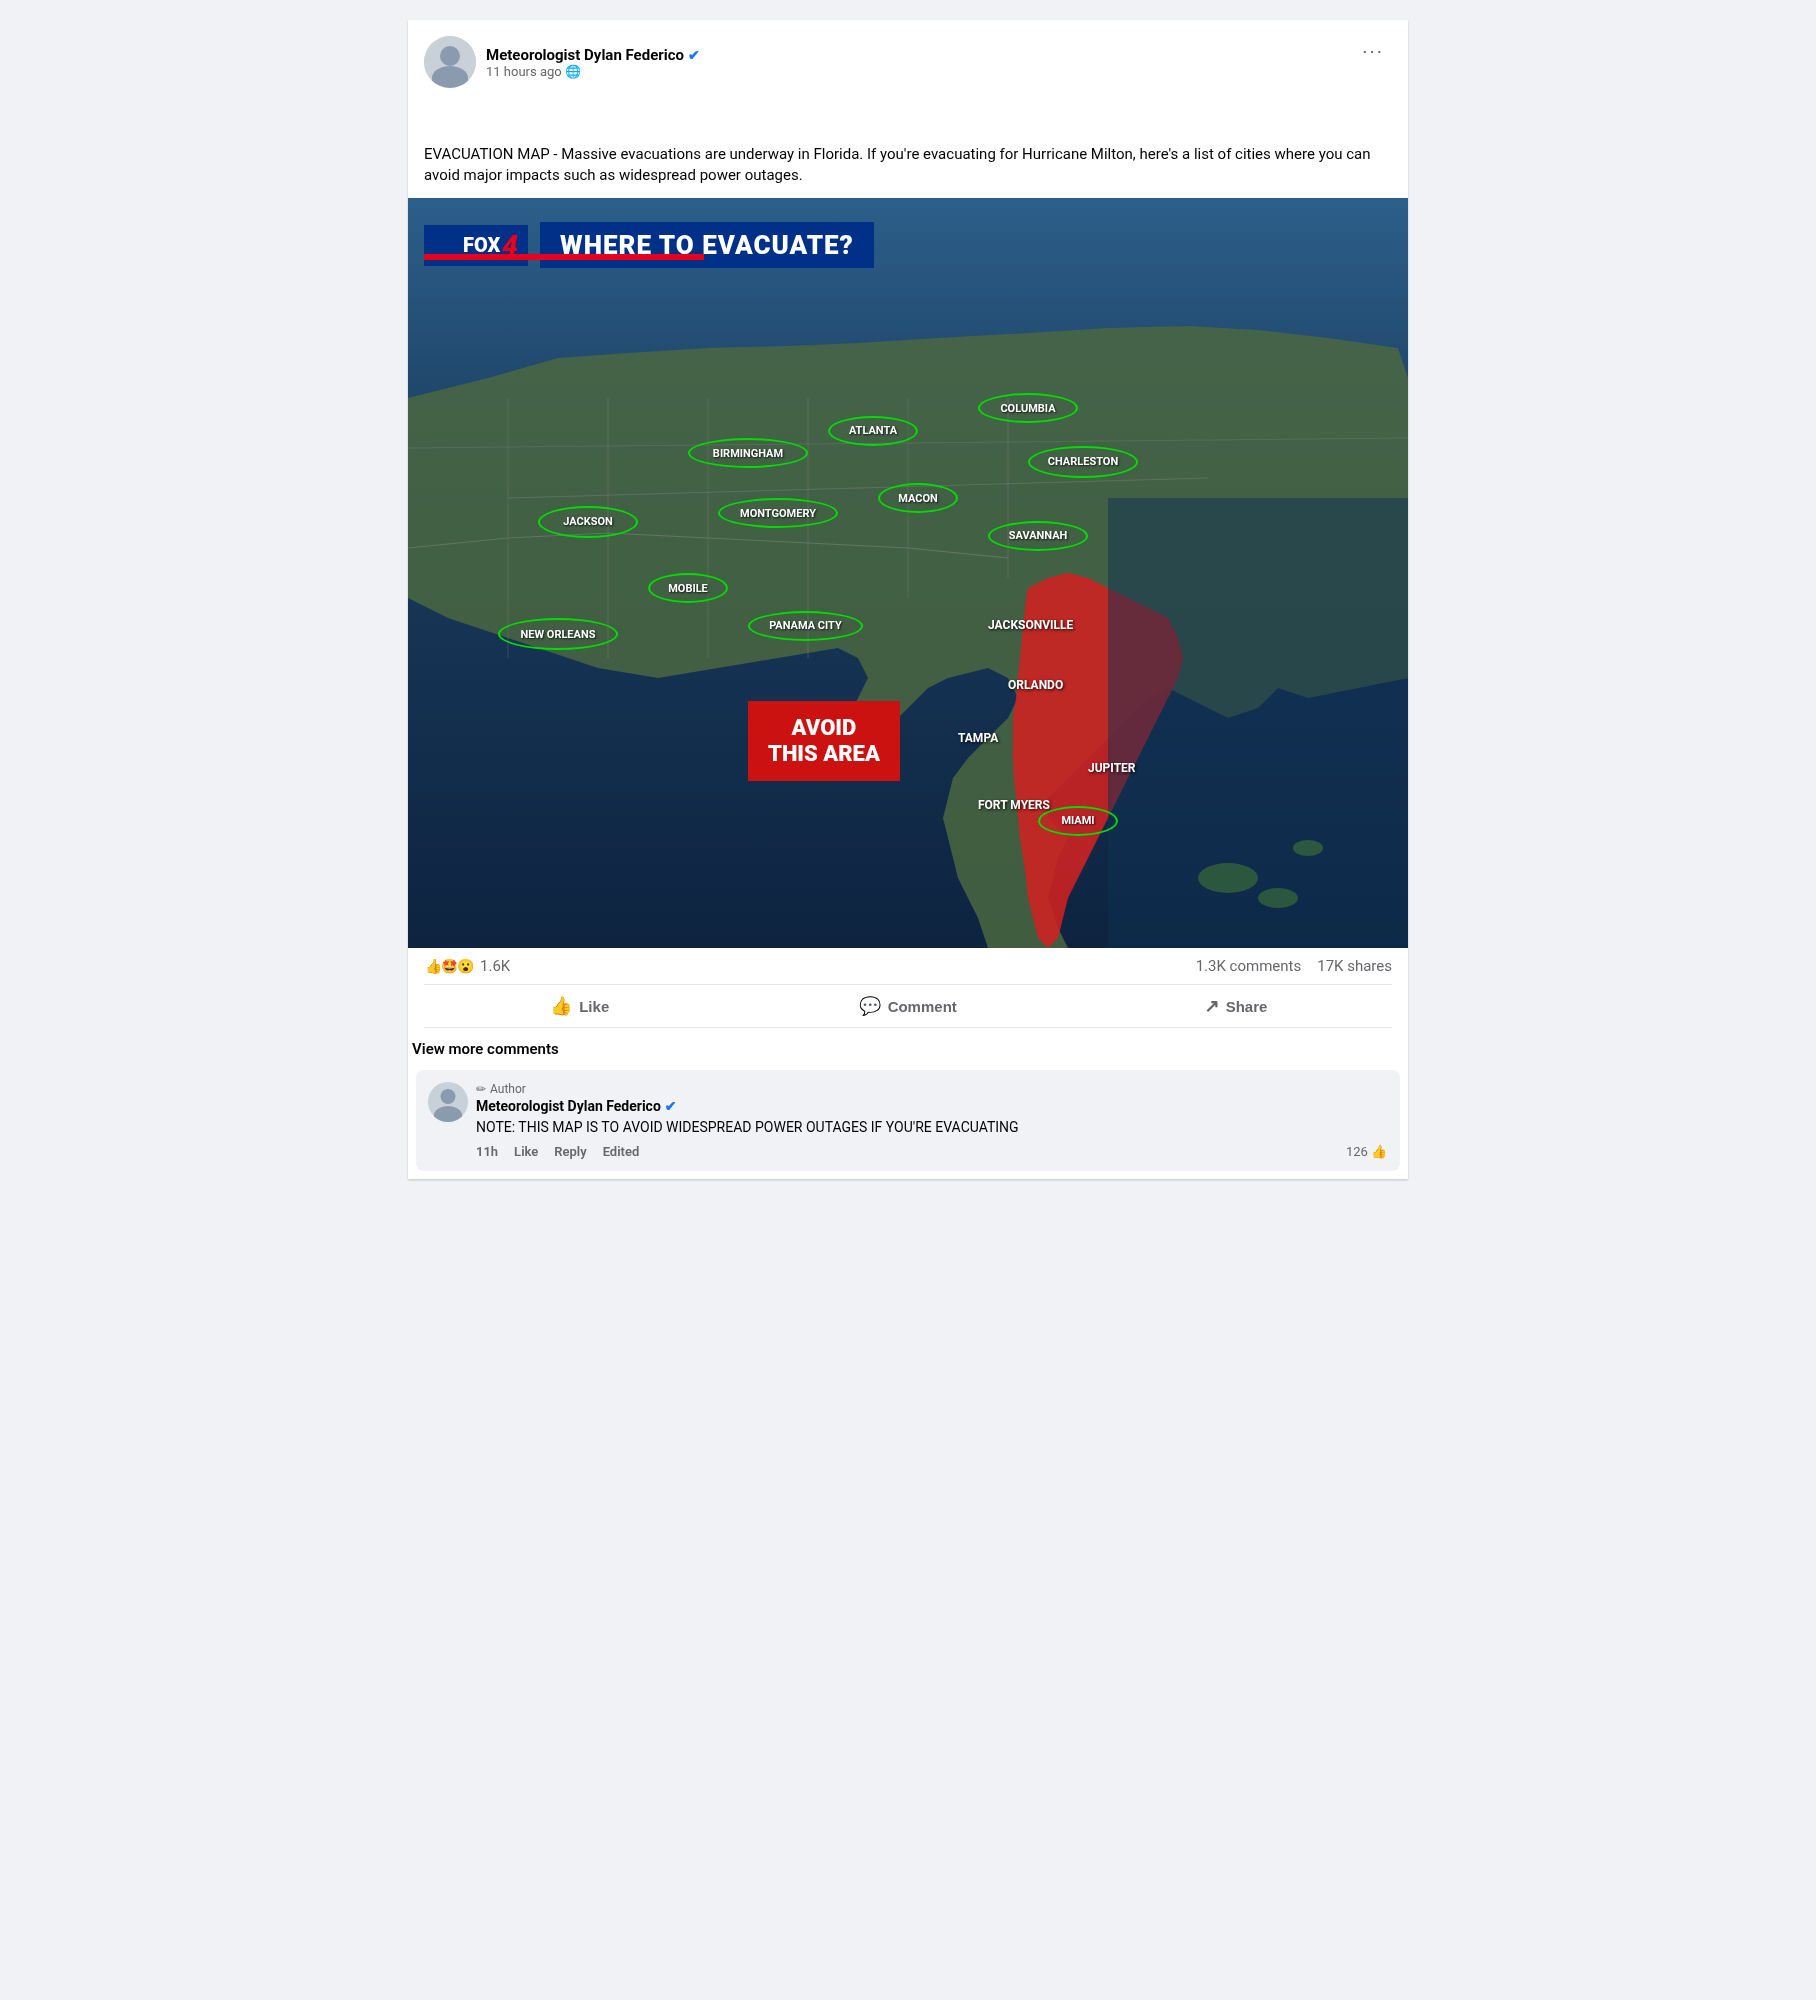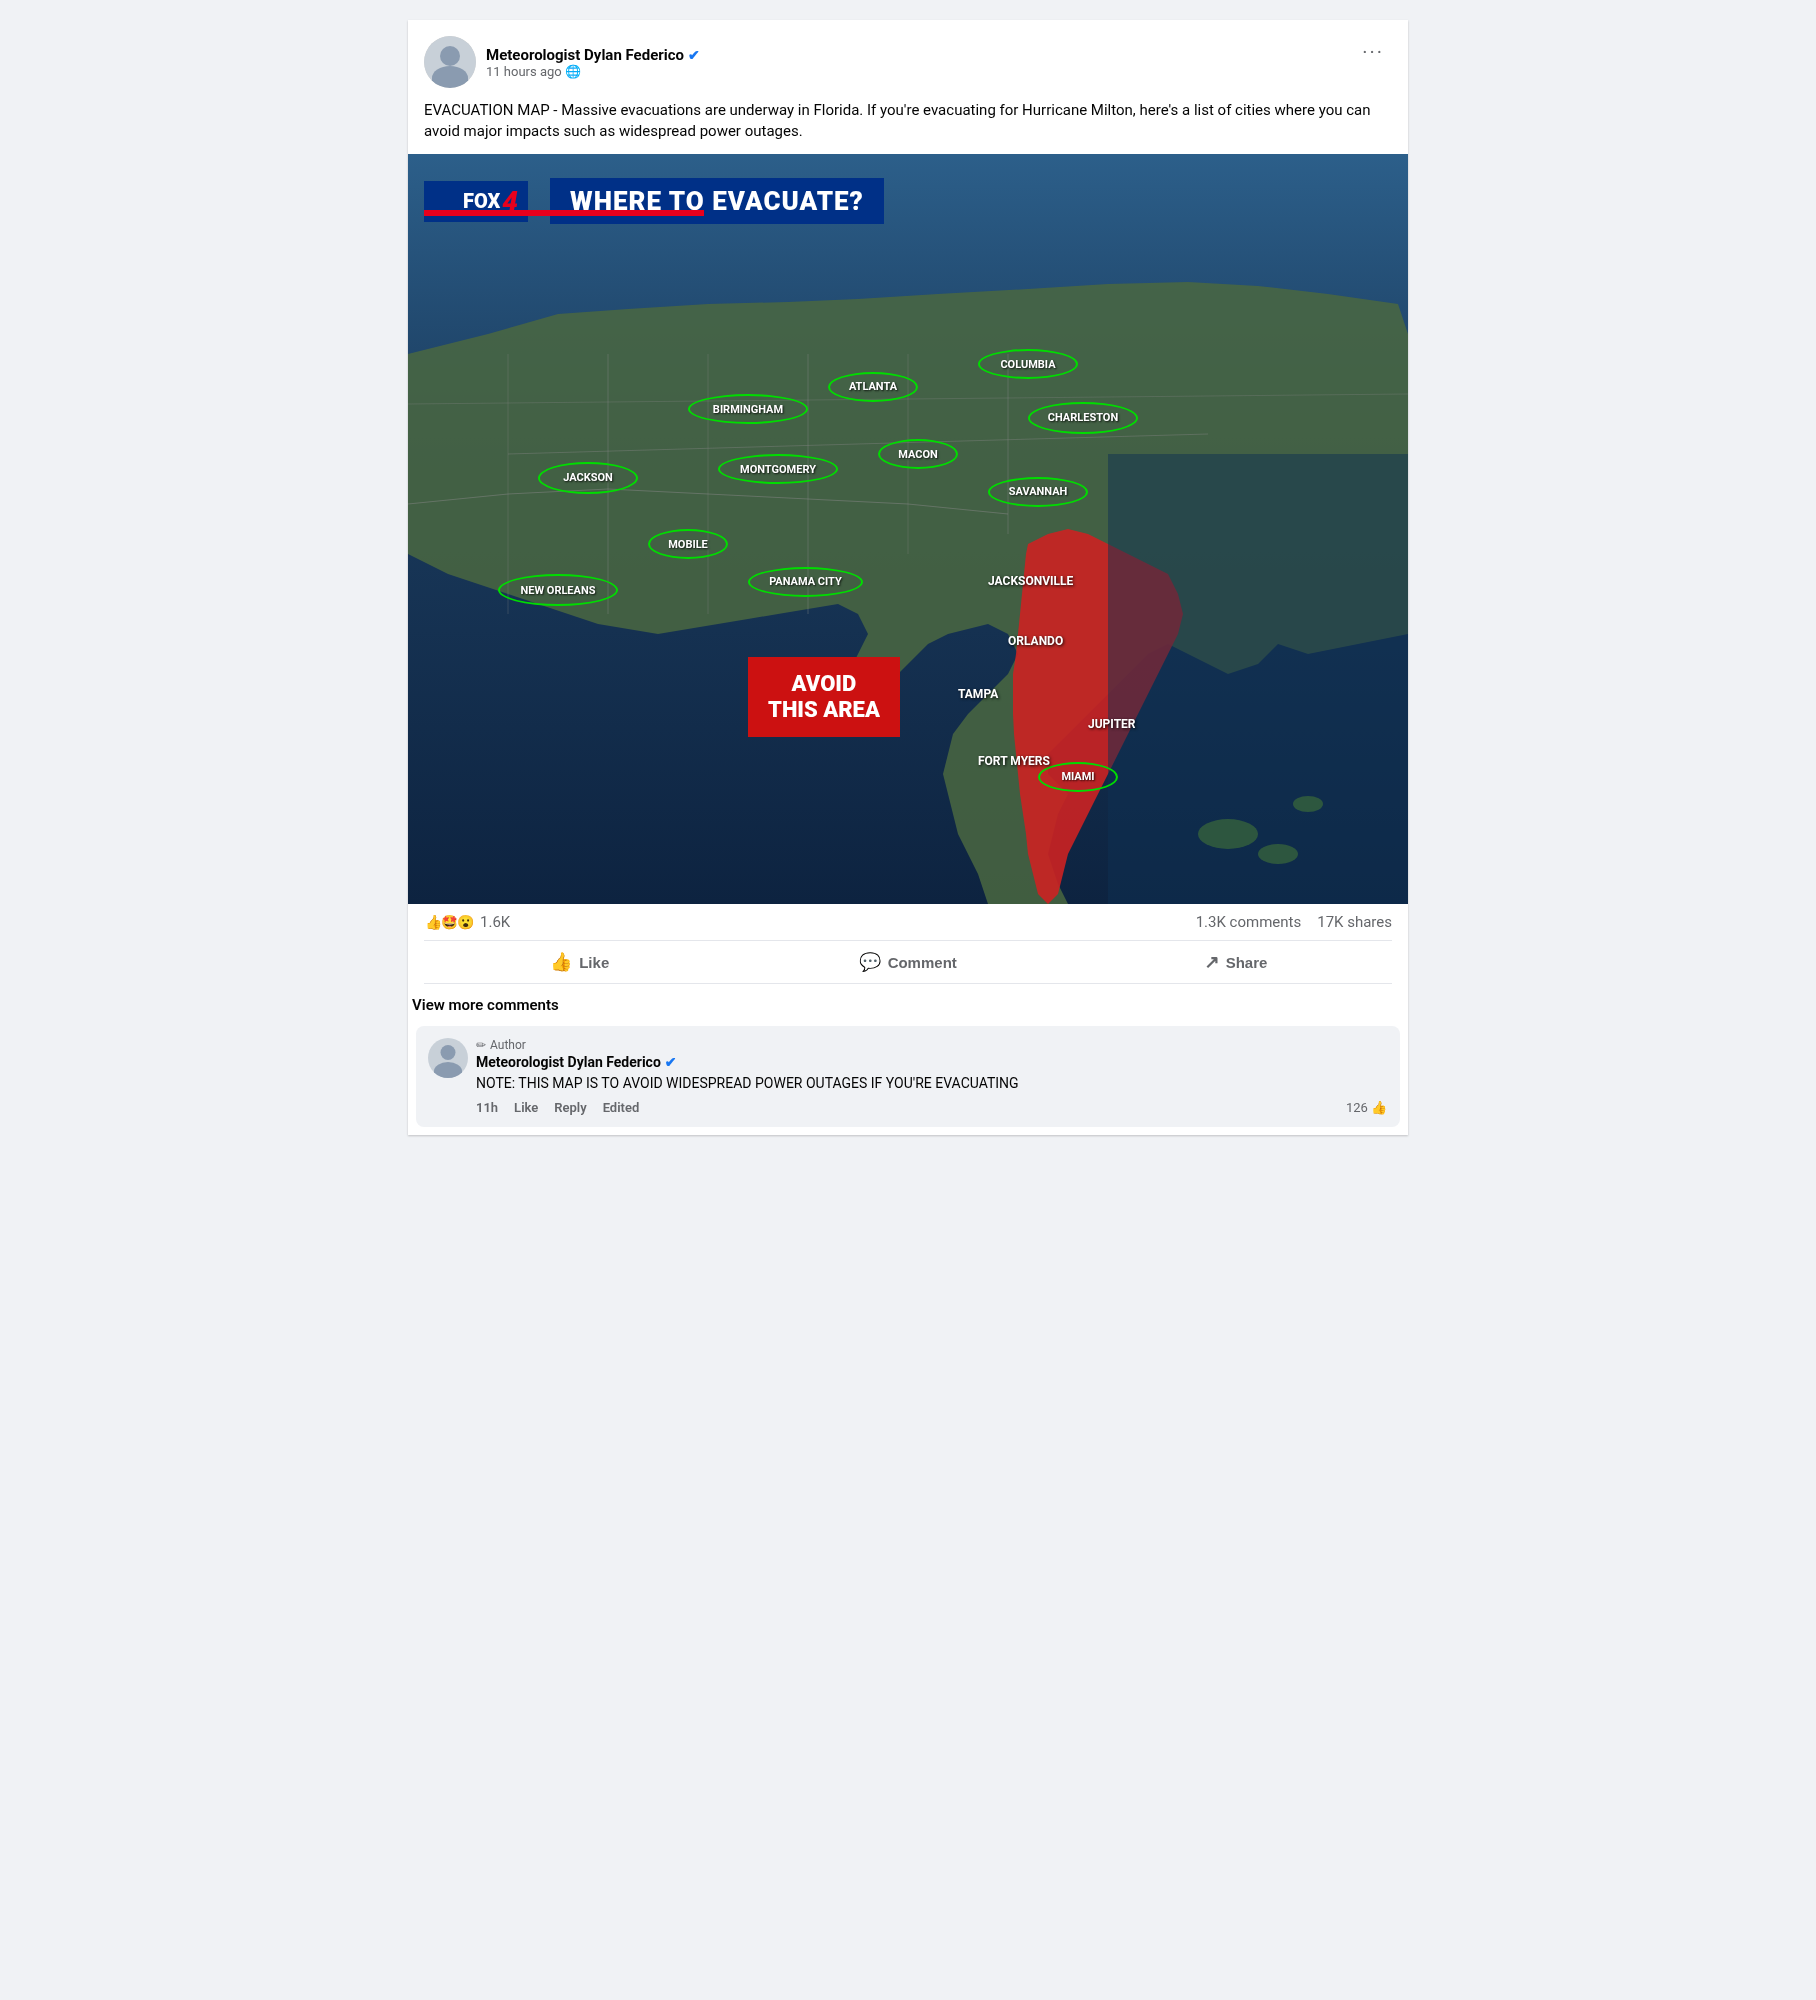--- a/index.html
+++ b/index.html
@@ -93,20 +93,21 @@
       cursor: pointer;
       padding: 4px 8px;
       border-radius: 50%;
       letter-spacing: 2px;
     }
     .post-text {
       padding: 4px 16px 12px 16px;
       font-size: 15px;
       color: #050505;
       line-height: 1.4;
+      margin-top: 44px;
     }
     .map-container {
       width: 100%;
       position: relative;
       background: #1a3a5c;
       overflow: hidden;
     }
     .map-inner {
       position: relative;
       width: 100%;
@@ -141,21 +142,21 @@
     .fox-num {
       font-size: 28px;
       font-weight: 900;
       color: #e8001c;
       font-style: italic;
       margin-left: 2px;
     }
     .where-banner {
       background: #003087;
       padding: 8px 20px;
-      margin-left: 22px;
+      margin-left: 12px;
     }
     .where-text {
       font-size: 26px;
       font-weight: 900;
       color: white;
       letter-spacing: 1px;
     }
     .red-accent {
       position: absolute;
       top: 56px;

